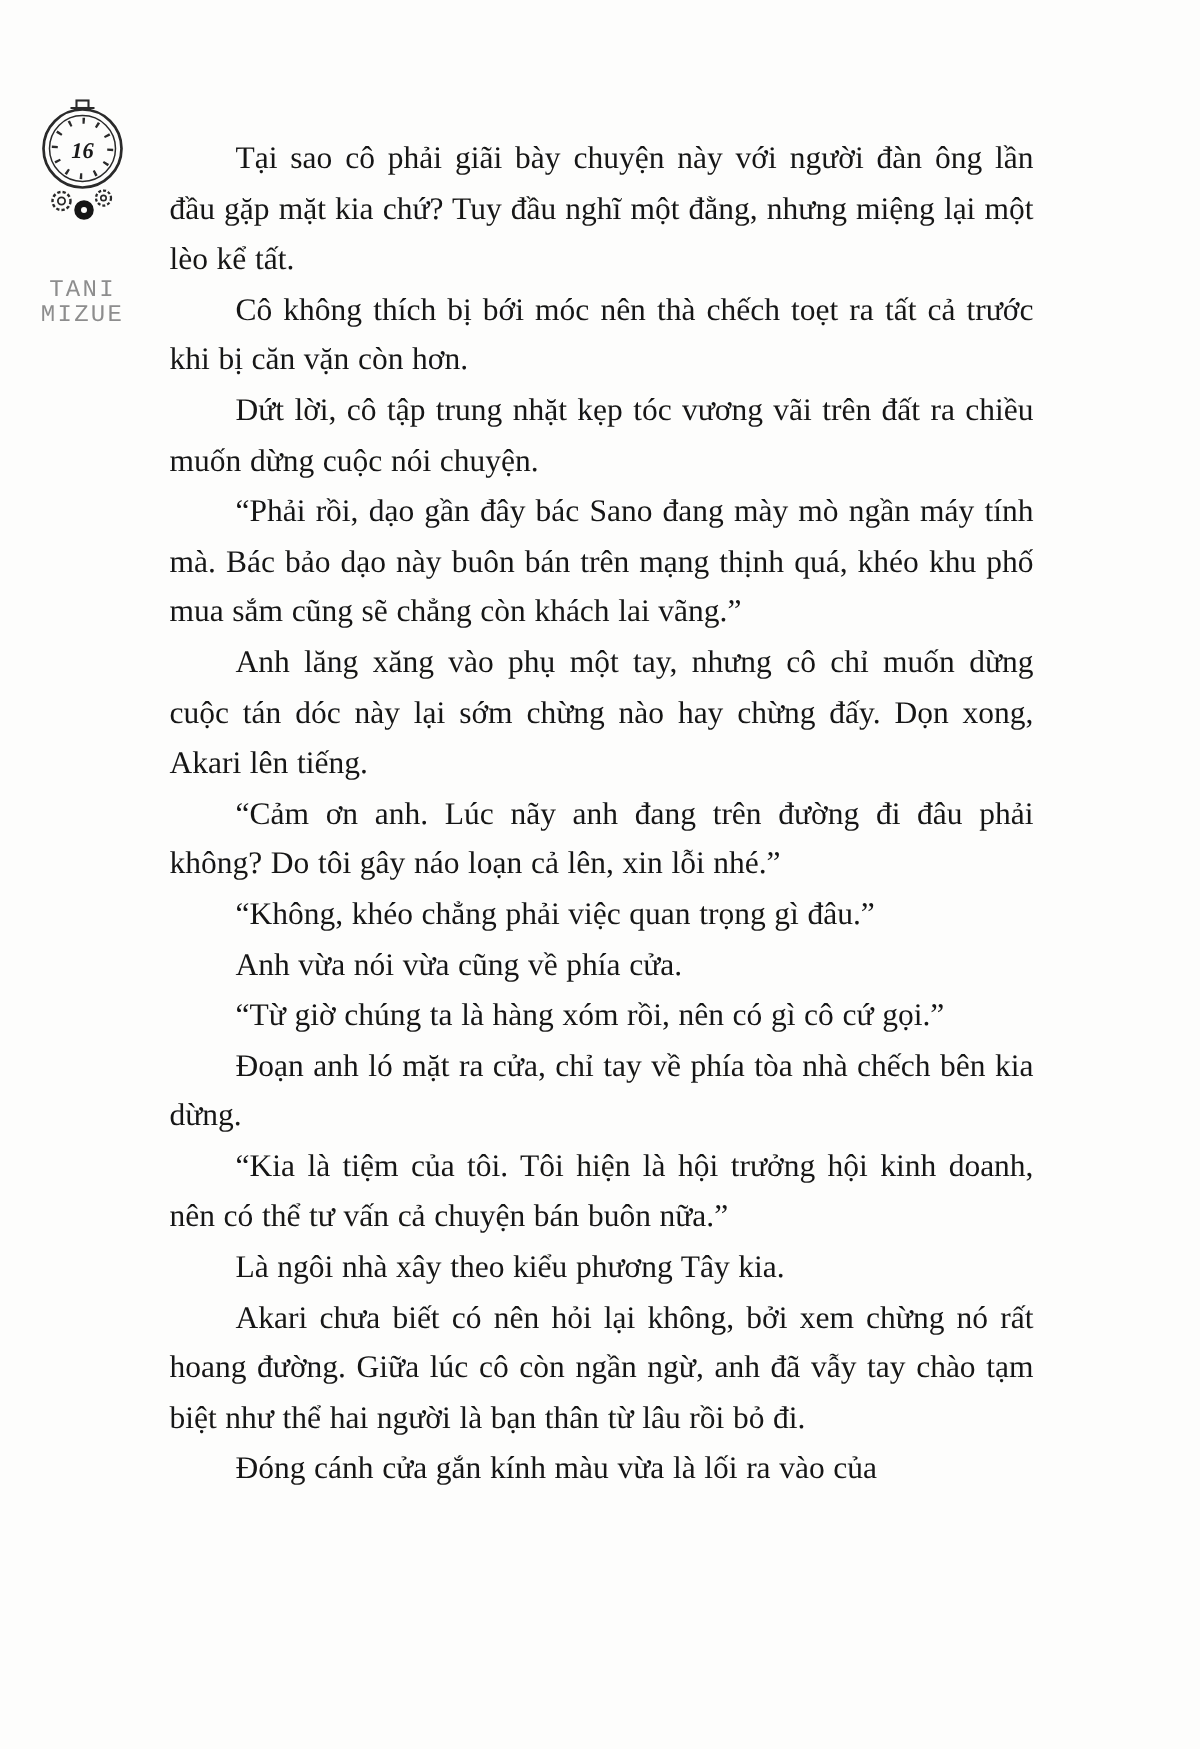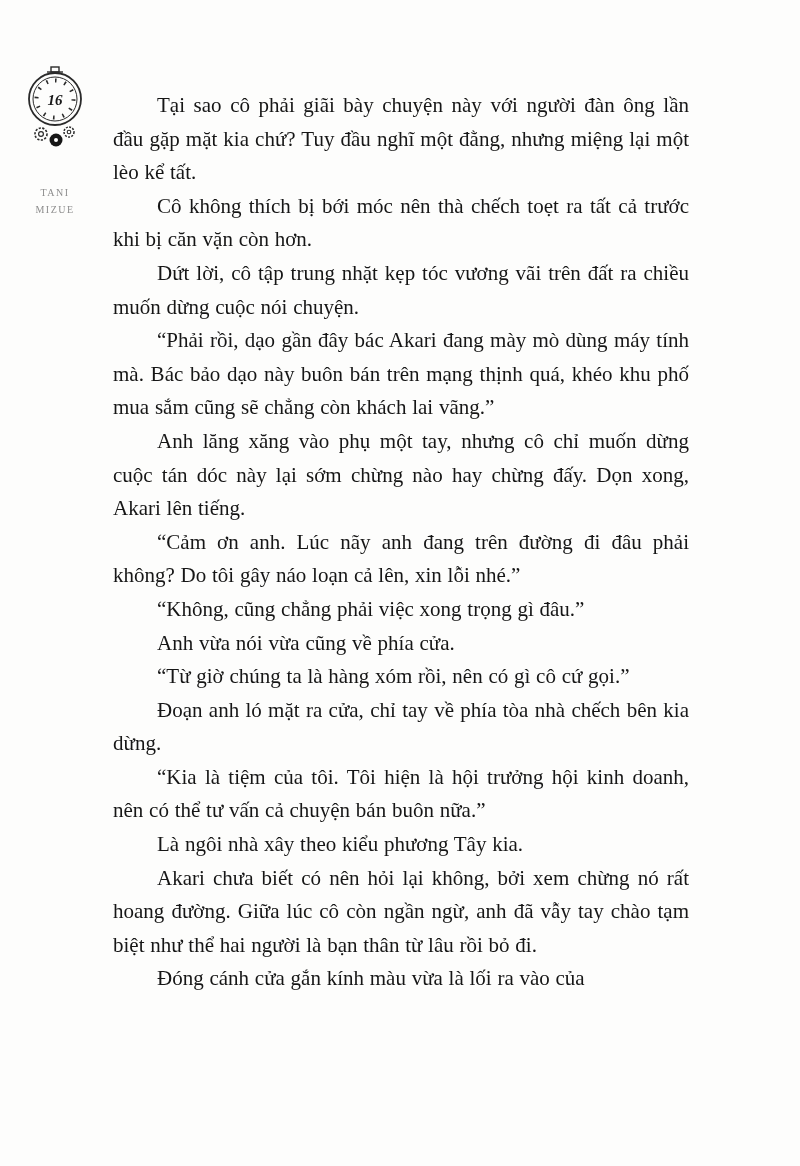--- a/index.html
+++ b/index.html
@@ -23,22 +23,22 @@
   .sidebar {
     position: absolute;
     left: 22px;
     top: 66px;
     width: 66px;
     text-align: center;
   }
   .clock-wrap { display: inline-block; font-style: italic; }
   .author {
     margin-top: 26px;
-    font-family: Liberation Serif, serif;
-    font-size: 10px;
+    font-family: Liberation Mono, monospace;
+    font-size: 16px;
     line-height: 17px;
     letter-spacing: 1.5px;
     color: #8d8d8d;
   }
   .text-block {
     position: absolute;
     left: 113px;
     top: 69px;
     width: 576px;
     margin-top: 20px;
@@ -90,27 +90,27 @@
 
   <main class="text-block">
     <div>
 
         <p class="para">Tại sao cô phải giãi bày chuyện này với người đàn ông lần đầu gặp mặt kia chứ? Tuy đầu nghĩ một đằng, nhưng miệng lại một lèo kể tất.</p>
 
         <p class="para">Cô không thích bị bới móc nên thà chếch toẹt ra tất cả trước khi bị căn vặn còn hơn.</p>
 
         <p class="para">Dứt lời, cô tập trung nhặt kẹp tóc vương vãi trên đất ra chiều muốn dừng cuộc nói chuyện.</p>
 
-        <p class="para">“Phải rồi, dạo gần đây bác Akari đang mày mò dùng máy tính mà. Bác bảo dạo này buôn bán trên mạng thịnh quá, khéo khu phố mua sắm cũng sẽ chẳng còn khách lai vãng.”</p>
+        <p class="para">“Phải rồi, dạo gần đây bác Sano đang mày mò ngần máy tính mà. Bác bảo dạo này buôn bán trên mạng thịnh quá, khéo khu phố mua sắm cũng sẽ chẳng còn khách lai vãng.”</p>
 
         <p class="para">Anh lăng xăng vào phụ một tay, nhưng cô chỉ muốn dừng cuộc tán dóc này lại sớm chừng nào hay chừng đấy. Dọn xong, Akari lên tiếng.</p>
 
         <p class="para">“Cảm ơn anh. Lúc nãy anh đang trên đường đi đâu phải không? Do tôi gây náo loạn cả lên, xin lỗi nhé.”</p>
 
-        <p class="para">“Không, cũng chẳng phải việc xong trọng gì đâu.”</p>
+        <p class="para">“Không, khéo chẳng phải việc quan trọng gì đâu.”</p>
 
         <p class="para">Anh vừa nói vừa cũng về phía cửa.</p>
 
         <p class="para">“Từ giờ chúng ta là hàng xóm rồi, nên có gì cô cứ gọi.”</p>
 
         <p class="para">Đoạn anh ló mặt ra cửa, chỉ tay về phía tòa nhà chếch bên kia dừng.</p>
 
         <p class="para">“Kia là tiệm của tôi. Tôi hiện là hội trưởng hội kinh doanh, nên có thể tư vấn cả chuyện bán buôn nữa.”</p>
 
         <p class="para">Là ngôi nhà xây theo kiểu phương Tây kia.</p>

